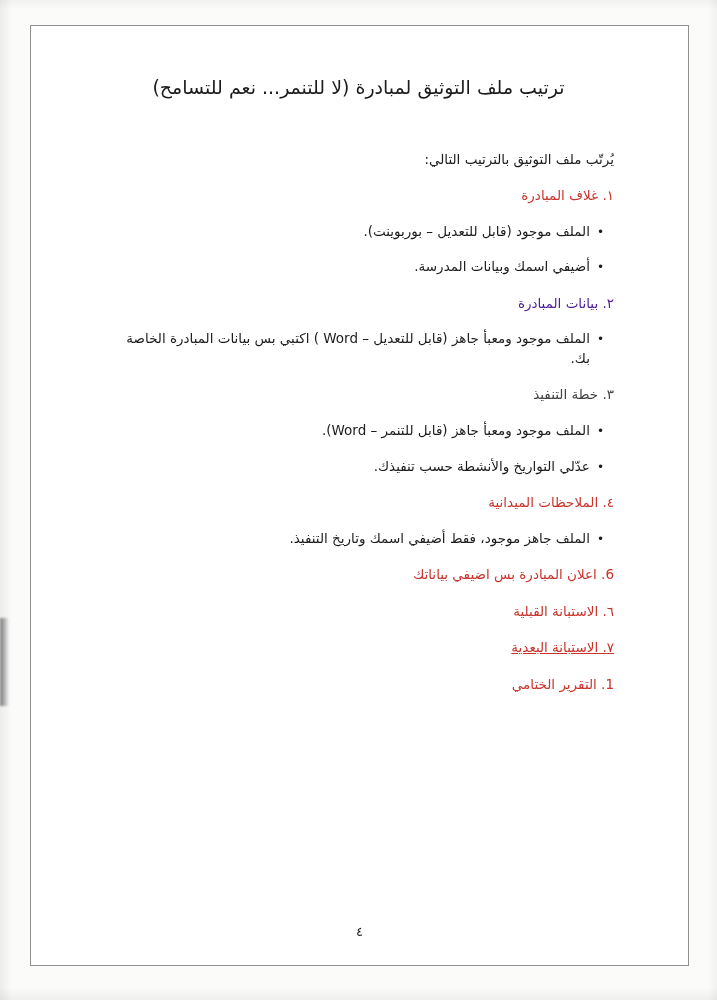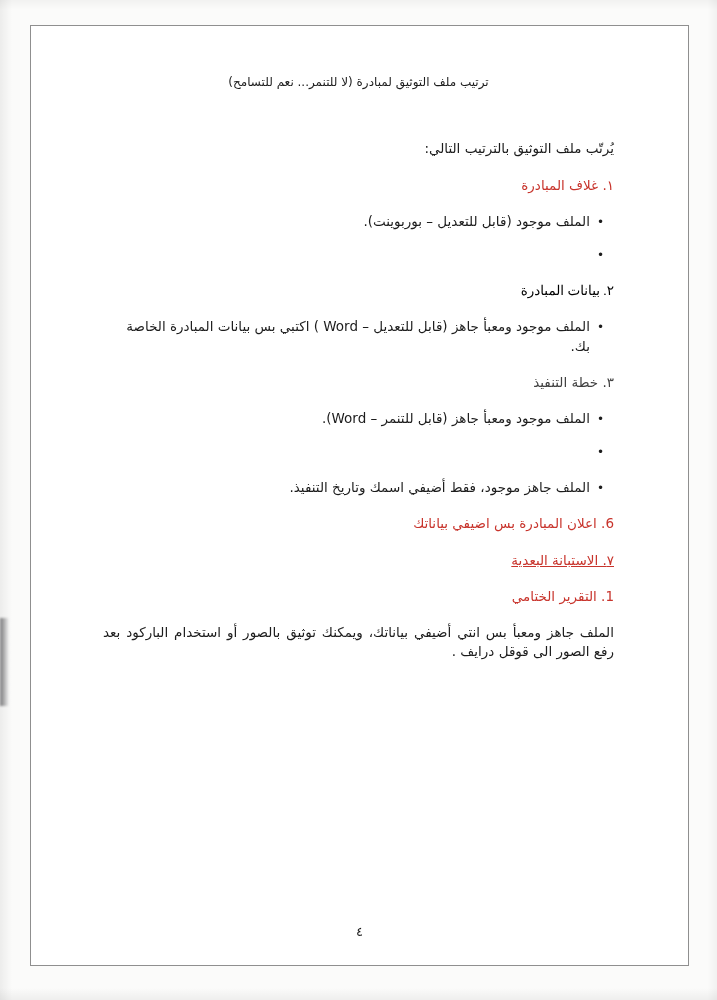--- a/index.html
+++ b/index.html
@@ -54,21 +54,21 @@
     left: 72px;
     bottom: 40px;
     direction: rtl;
     color: #1c1c1c;
     font-size: 13.5px;
     line-height: 1.45;
   }
   .doc-title {
     text-align: center;
     margin: 0 0 48px 0;
-    font-size: 12px;
+    font-size: 19px;
     font-weight: normal;
     color: #1c1c1c;
   }
   .intro {
     margin: 0 0 16px 0;
     text-align: right;
   }
   .section-heading {
     margin: 17px 0 16px 0;
     font-weight: normal;
@@ -109,44 +109,47 @@
 
       <p class="intro">يُرتّب ملف التوثيق بالترتيب التالي:</p>
 
       <p class="section-heading red" style="color: rgb(200, 52, 44);">١. غلاف المبادرة</p>
       <div class="bullet-line">
         <span class="bullet-glyph">•</span>
         <span>الملف موجود (قابل للتعديل – بوربوينت).</span>
       </div>
       <div class="bullet-line">
         <span class="bullet-glyph">•</span>
+        <span>أضيفي اسمك وبيانات المدرسة.</span>
       </div>
 
-      <p class="section-heading red" style="color: #000000; font-family: Liberation Serif, serif;">٢. بيانات المبادرة</p>
+      <p class="section-heading red" style="color: #4c1d95;">٢. بيانات المبادرة</p>
       <div class="bullet-line">
         <span class="bullet-glyph">•</span>
         <span>الملف موجود ومعبأ جاهز (قابل للتعديل – Word ) اكتبي بس بيانات المبادرة الخاصة بك.</span>
       </div>
 
       <p class="section-heading red" style="color: #404040;">٣. خطة التنفيذ</p>
       <div class="bullet-line">
         <span class="bullet-glyph">•</span>
         <span>الملف موجود ومعبأ جاهز (قابل للتنمر – Word).</span>
       </div>
       <div class="bullet-line">
         <span class="bullet-glyph">•</span>
+        <span>عدّلي التواريخ والأنشطة حسب تنفيذك.</span>
       </div>
 
+      <p class="section-heading red" style="color: rgb(200, 52, 44);">٤. الملاحظات الميدانية</p>
       <div class="bullet-line">
         <span class="bullet-glyph">•</span>
         <span>الملف جاهز موجود، فقط أضيفي اسمك وتاريخ التنفيذ.</span>
       </div>
 
       <p class="section-heading red" style="color: rgb(200, 52, 44);">6. اعلان المبادرة بس اضيفي بياناتك</p>
+      <p class="section-heading red" style="color: rgb(200, 52, 44);">٦. الاستبانة القبلية</p>
       <p class="section-heading red" style="color: rgb(200, 52, 44); text-decoration: underline;">٧. الاستبانة البعدية</p>
       <p class="section-heading red" style="color: rgb(200, 52, 44);">1. التقرير الختامي</p>
 
-      <p class="closing">الملف جاهز ومعبأ بس انتي أضيفي بياناتك، ويمكنك توثيق بالصور أو استخدام الباركود بعد رفع الصور الى قوقل درايف .</p>
     </div>
 
     <div class="page-number">٤</div>
   </div>
 </div>
 
 </body></html>

